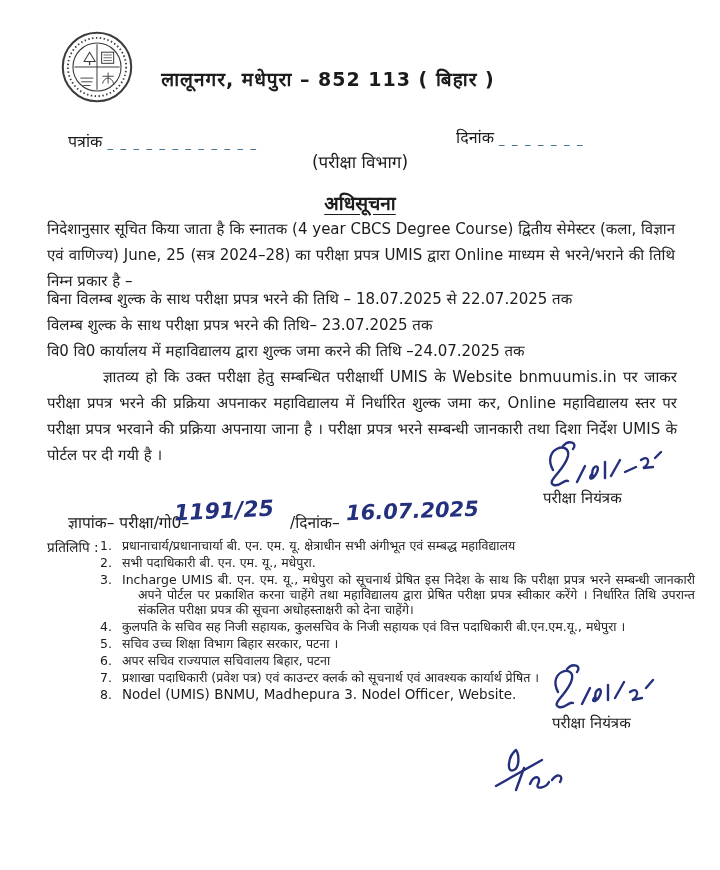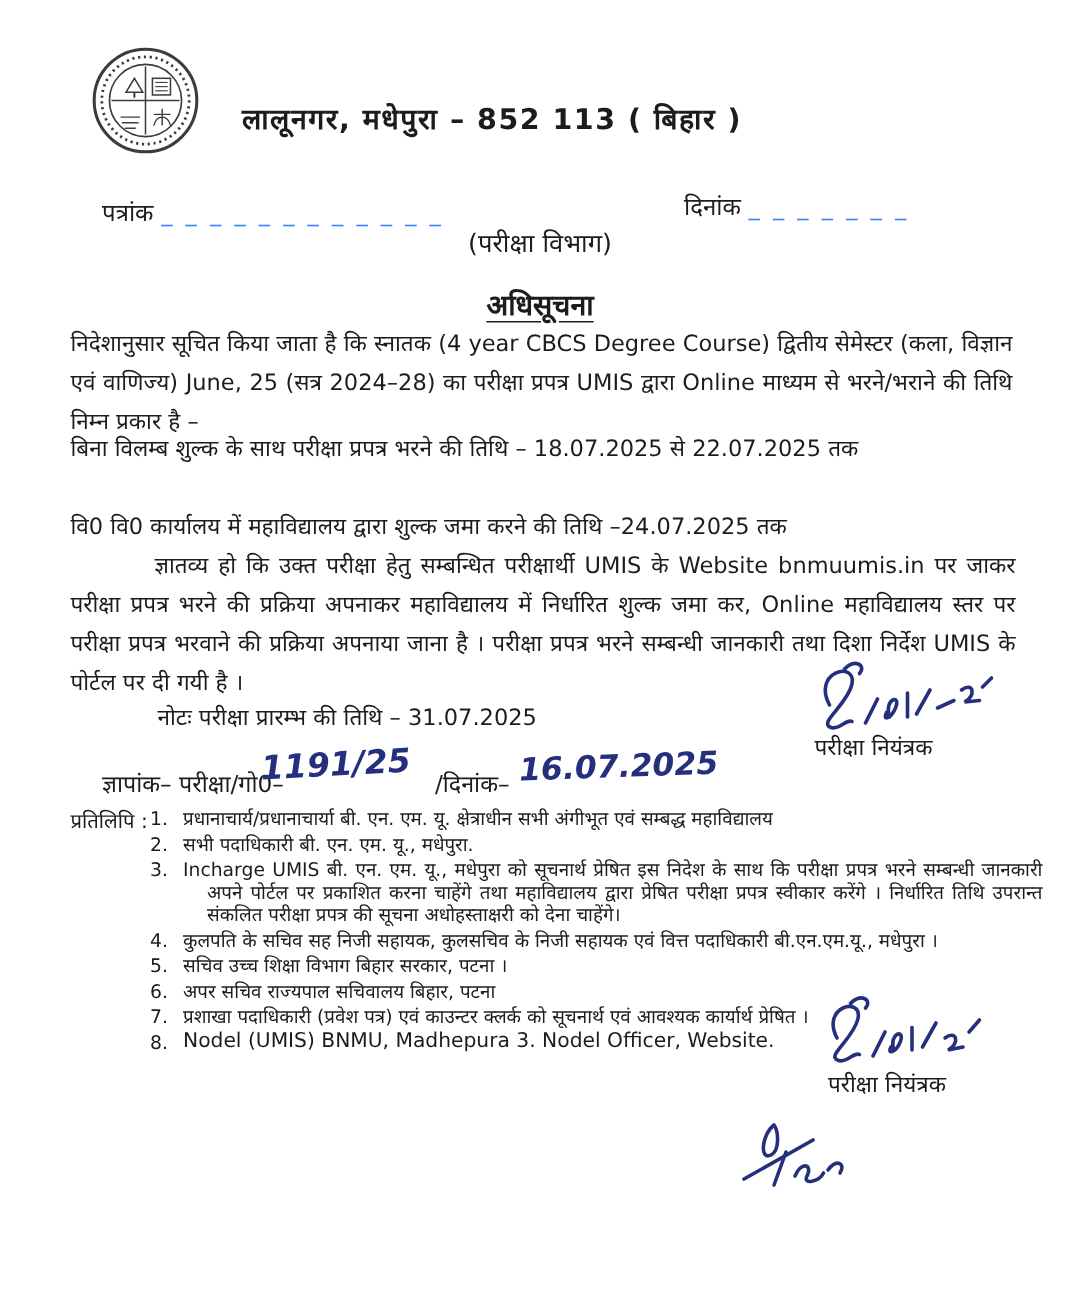--- a/index.html
+++ b/index.html
@@ -13,21 +13,21 @@
   .uni-title{
     left:128px;top:20px;width:430px;text-align:center;
     font-size:27px;font-weight:bold;letter-spacing:1px;line-height:1.1;
   }
   .uni-address{
     left:128px;top:66px;width:400px;text-align:center;
     font-size:19px;font-weight:bold;letter-spacing:1px;
   }
   .seal-wrap{left:60px;top:30px;width:74px;height:74px;}
   .ref-label{font-size:16px;}
-  .blank{font-size:15px;letter-spacing:2px;color:#3b82f6;}
+  .blank{font-size:11px;letter-spacing:2px;color:#0c4a6e;}
   .dept{left:0;top:150px;width:720px;text-align:center;font-size:17px;}
   .notice-title{
     left:0;top:190px;width:720px;text-align:center;
     font-size:19px;font-weight:bold;text-decoration:underline;
     text-underline-offset:4px;
   }
   .para{
     font-size:15px;line-height:26px;text-align:justify;
   }
   .sched-line{font-size:15px;}
@@ -80,25 +80,25 @@
     <span class="ref-label">दिनांक</span>
     <span class="blank">_ _ _ _ _ _ _</span>
   </div>
 
   <div class="abs dept">(परीक्षा विभाग)</div>
   <div class="abs notice-title">अधिसूचना</div>
 
   <div class="abs para" style="left:47px;top:216px;width:628px;">निदेशानुसार सूचित किया जाता है कि स्नातक (4 year CBCS Degree Course) द्वितीय  सेमेस्टर (कला,  विज्ञान एवं वाणिज्य) June, 25  (सत्र 2024–28)  का परीक्षा प्रपत्र UMIS द्वारा Online माध्यम से  भरने/भराने की तिथि निम्न प्रकार है –</div>
 
   <div class="abs sched-line" style="left:47px;top:288px;">बिना विलम्ब शुल्क के साथ परीक्षा प्रपत्र भरने की तिथि – 18.07.2025 से 22.07.2025 तक</div>
+  <div class="abs sched-line" style="left:47px;top:314px;">विलम्ब शुल्क के साथ परीक्षा प्रपत्र भरने की तिथि–  23.07.2025 तक</div>
   <div class="abs sched-line" style="left:47px;top:340px;">वि0 वि0 कार्यालय में महाविद्यालय द्वारा शुल्क जमा करने की तिथि –24.07.2025 तक</div>
 
   <div class="abs para" style="left:47px;top:364px;width:630px;text-indent:56px;">ज्ञातव्य हो कि उक्त परीक्षा हेतु सम्बन्धित परीक्षार्थी UMIS के Website  bnmuumis.in  पर जाकर परीक्षा प्रपत्र भरने की प्रक्रिया अपनाकर महाविद्यालय में निर्धारित शुल्क जमा कर,   Online महाविद्यालय स्तर पर परीक्षा प्रपत्र भरवाने की प्रक्रिया अपनाया जाना है । परीक्षा प्रपत्र भरने सम्बन्धी जानकारी तथा दिशा निर्देश UMIS के पोर्टल पर दी गयी है ।</div>
 
-  <div class="abs note-line" style="left:105px;top:467px;">नोटः परीक्षा प्रारम्भ की तिथि – 31.07.2025</div>
 
   <div class="abs" style="left:533px;top:438px;width:135px;height:55px;">
     <svg width="135" height="55" viewBox="0 0 135 55" fill="none" stroke="#25307d" stroke-width="2.4" stroke-linecap="round">
       <path d="M20 32 C8 10 38 2 35 18 C32 32 12 44 21 47 C27 49 31 41 35 43"></path>
       <path d="M30 8 C36 1 45 5 40 11"></path>
       <path d="M44 44 L52 28"></path>
       <path d="M60 40 C56 28 68 24 64 34 C61 41 55 43 58 37"></path>
       <path d="M72 40 L72 24"></path>
       <path d="M78 38 L87 22"></path>
       <path d="M92 34 L103 29"></path>

